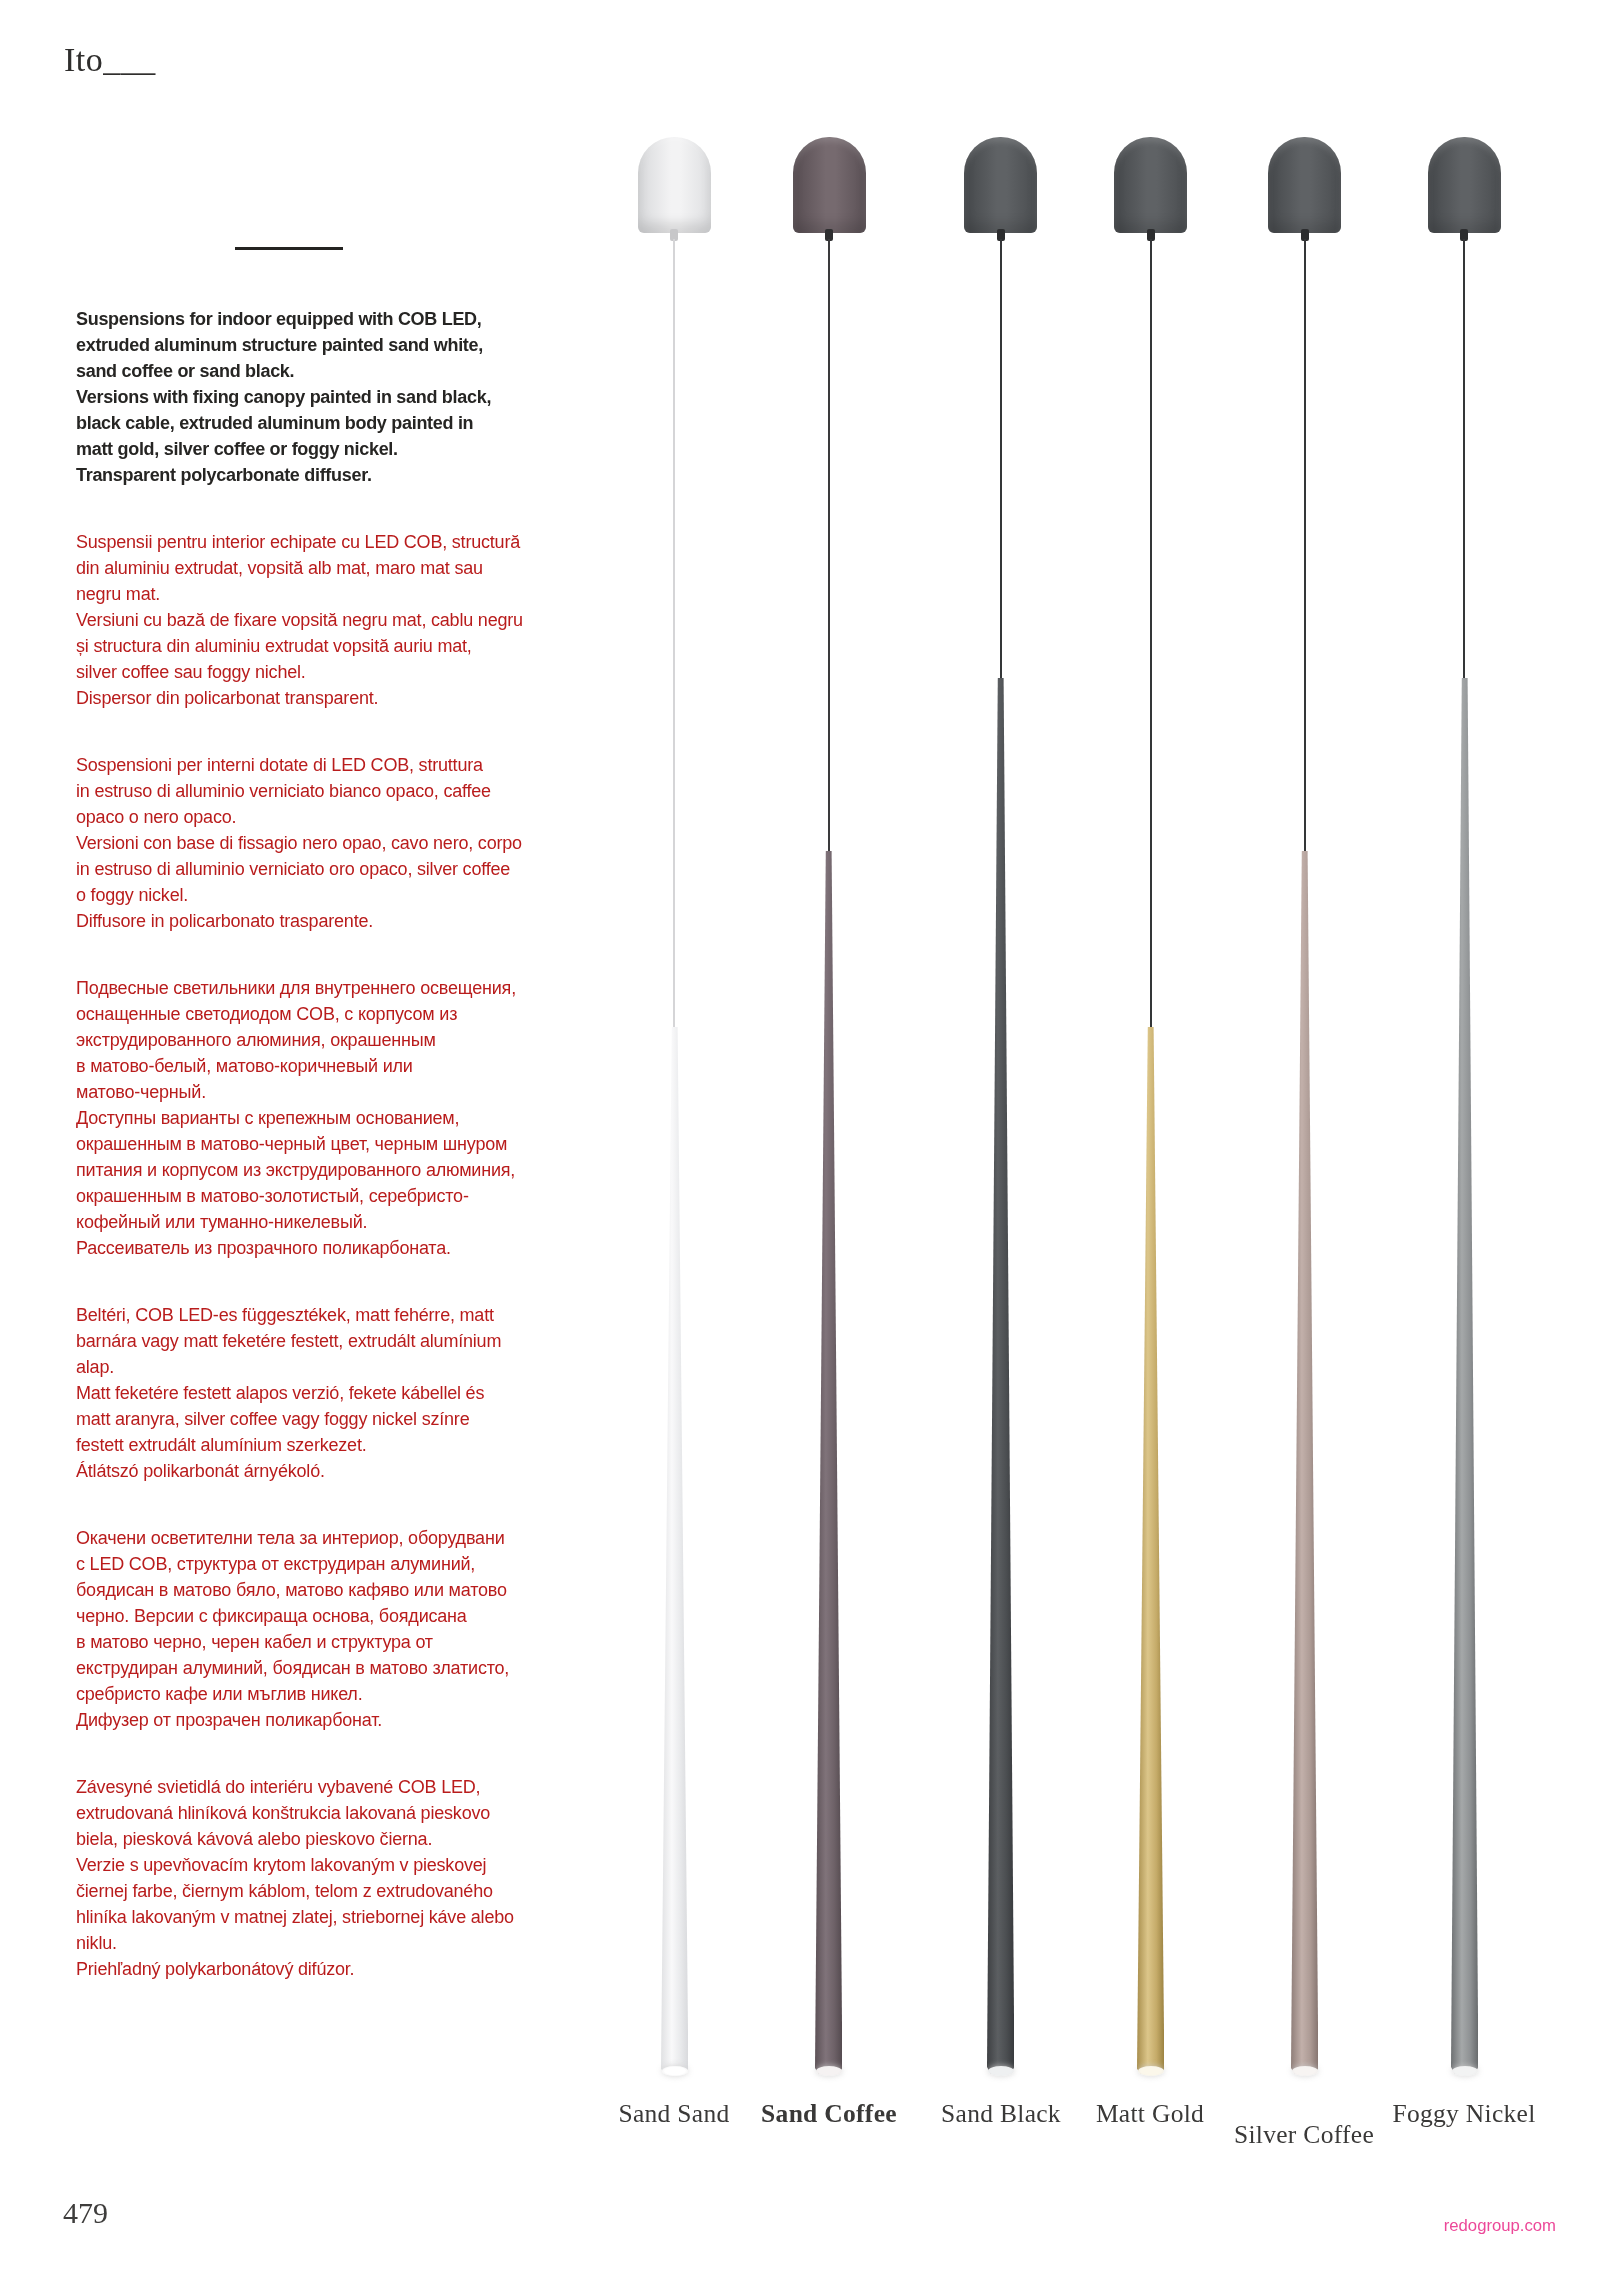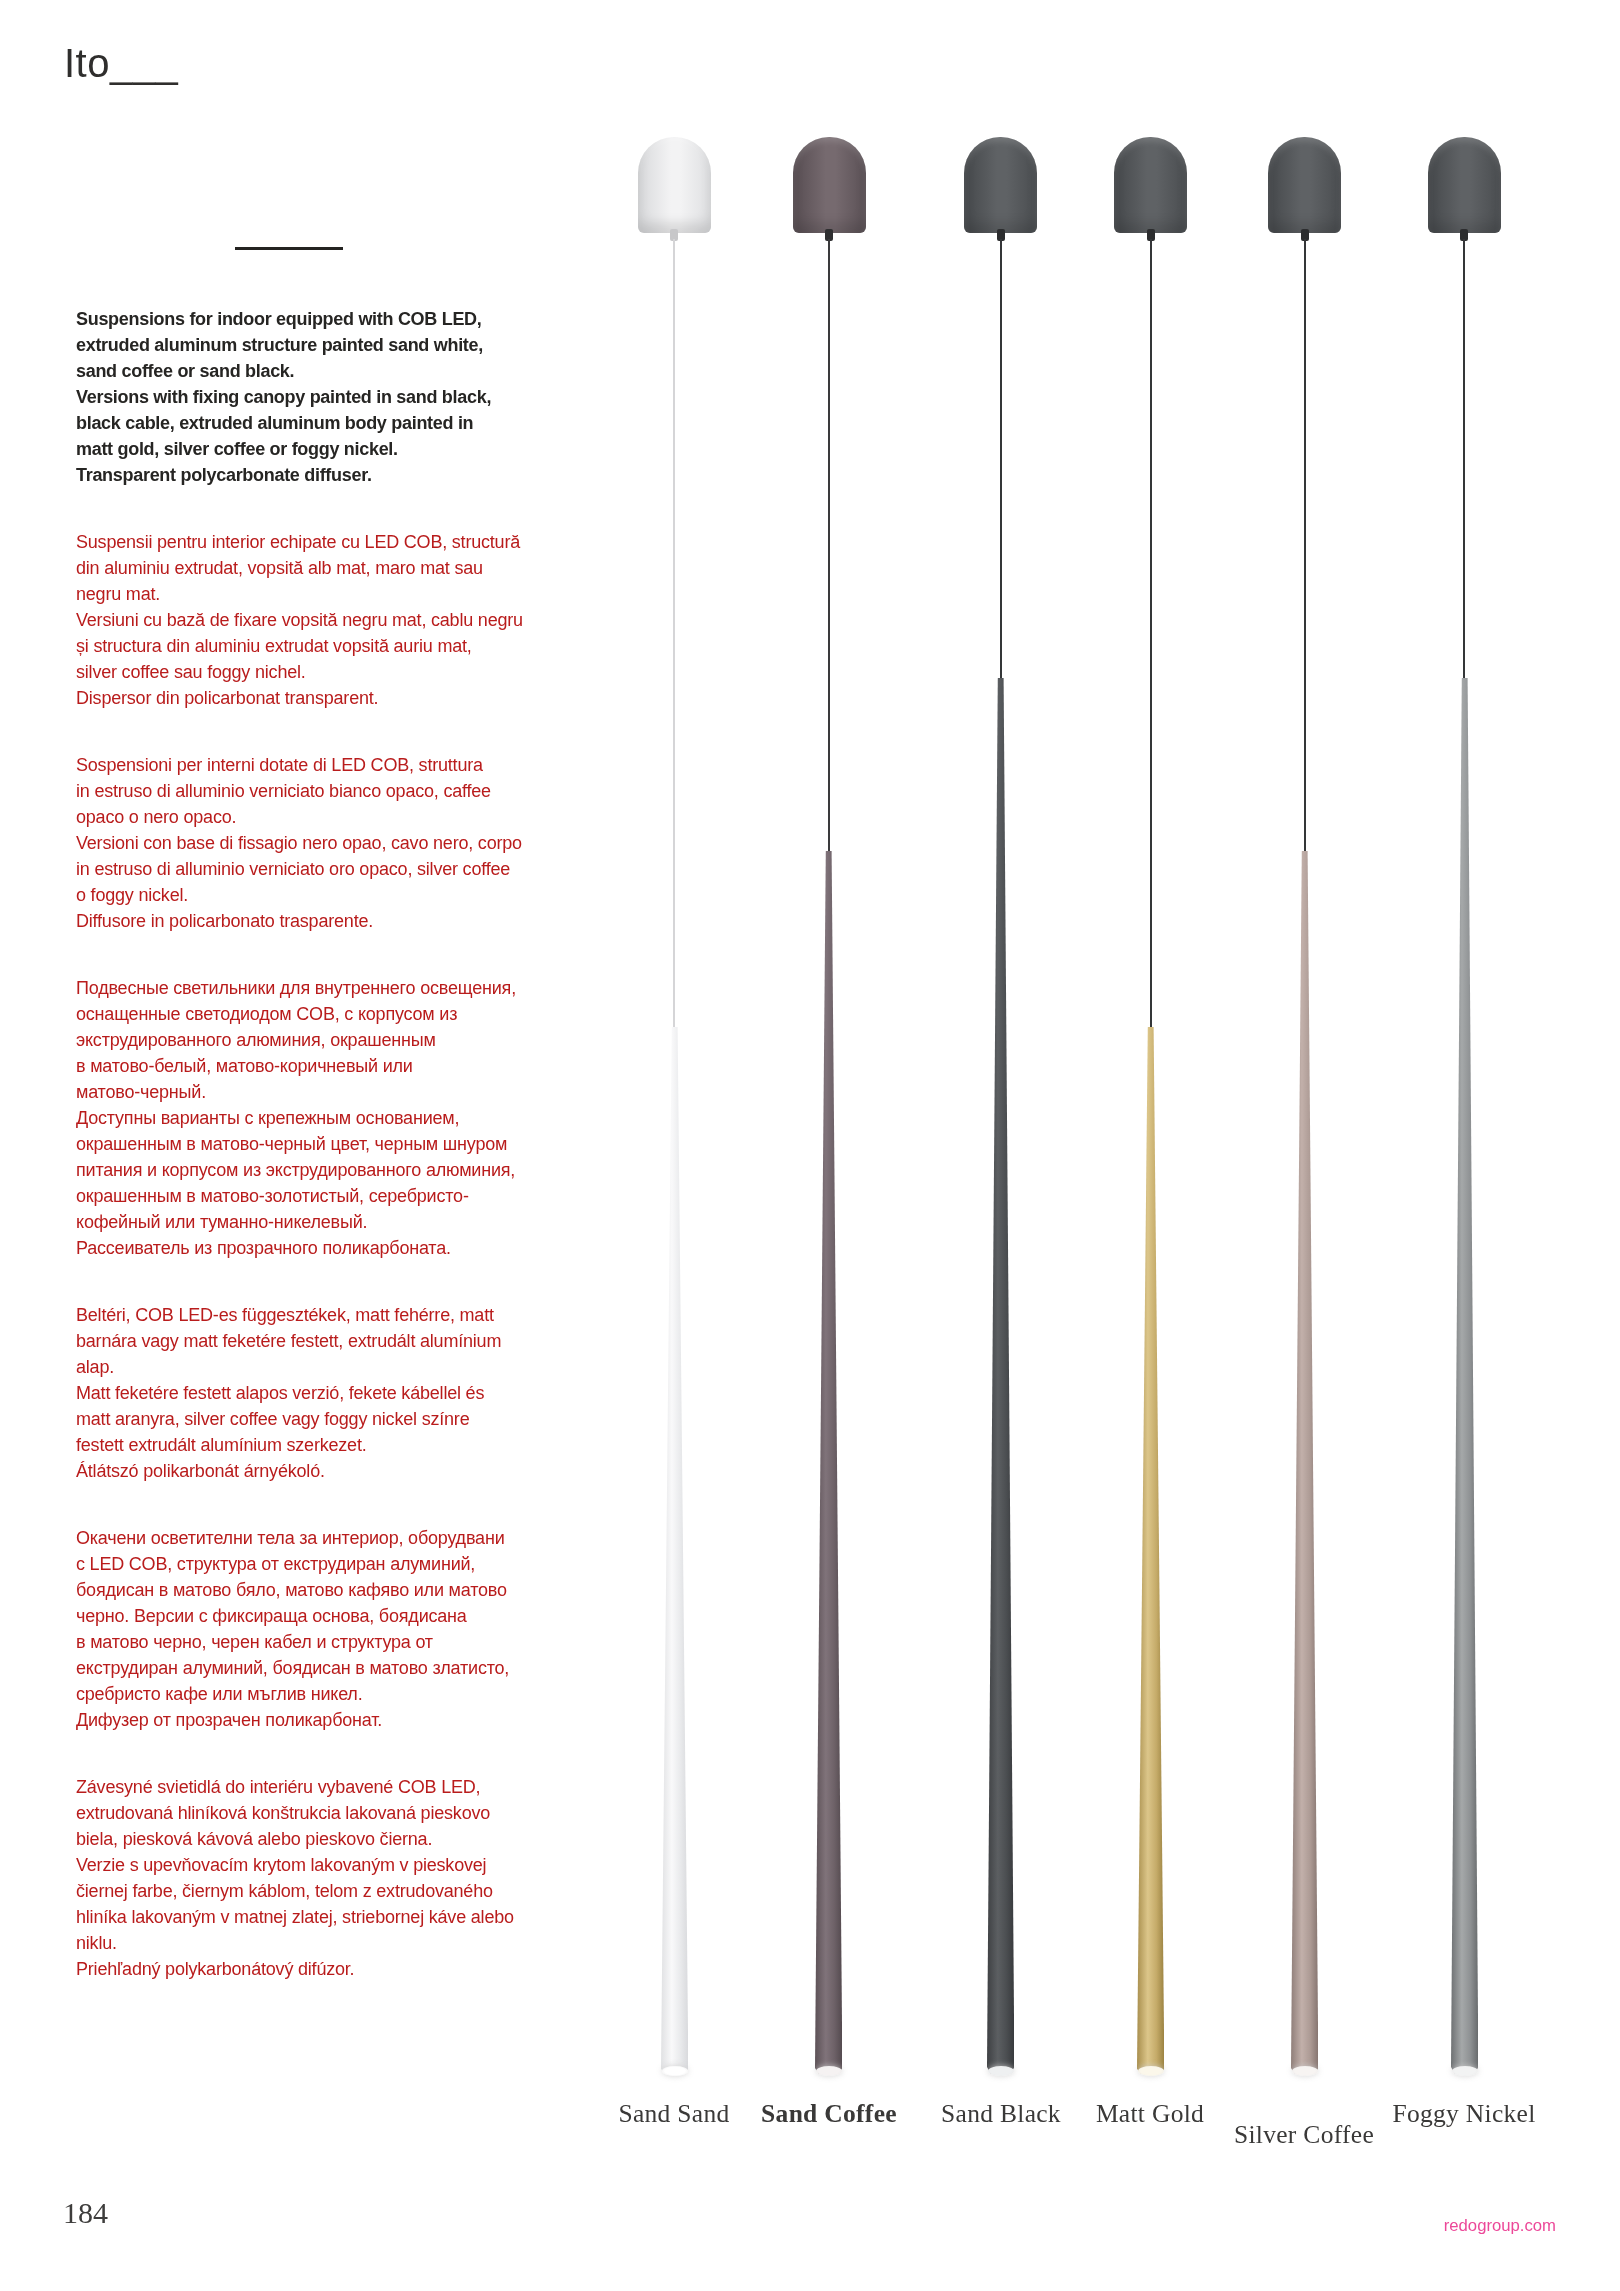--- a/index.html
+++ b/index.html
@@ -2,21 +2,21 @@
 <html><head>
 <meta charset="utf-8">
 <style>
   html,body{margin:0;padding:0;background:#ffffff;}
   .page{
     position:relative;width:1620px;height:2292px;background:#ffffff;overflow:hidden;
     font-family:"Liberation Sans", sans-serif;
   }
   .brand{
     position:absolute;left:64px;top:41px;
-    font-family:Liberation Sans, sans-serif;font-size:40px;color:#2f2e2d;letter-spacing:0.5px;
+    font-family:Liberation Serif, serif;font-size:34px;color:#2f2e2d;letter-spacing:0.5px;
   }
   .info-heading{
     position:absolute;left:59px;top:159px;margin:0;
     font-family:"Liberation Serif", serif;font-weight:400;font-size:98px;line-height:.98;
     color:#242321;letter-spacing:1px;
   }
   .info-rule{position:absolute;left:235px;top:247px;width:108px;height:2.9px;background:#242321;}
   .paragraphs{position:absolute;left:76px;top:306px;width:549px;}
   .para{
     margin:0 0 41px 0;font-size:18px;line-height:26px;letter-spacing:-0.2px;
@@ -147,17 +147,17 @@
       <div class="tip" style="left: 1292px; top: 2066px; width: 25.5px; height: 9.8px; background: radial-gradient(rgb(247, 244, 242) 55%, rgb(230, 230, 230) 100%);"></div>
       <div class="lamp-label" style="left: 1216px; margin-top: 21px;">Silver Coffee</div>
       <div class="canopy" style="left: 1428px; top: 137px; width: 73px; height: 96px; background: linear-gradient(90deg, rgb(69, 72, 75), rgb(95, 98, 101) 45%, rgb(95, 98, 101) 58%, rgb(74, 77, 80));"></div>
       <div class="nub" style="left: 1460px; top: 229px; width: 7.8px; height: 11.8px; background: rgb(44, 45, 47);"></div>
       <div class="cable" style="left: 1463px; top: 239px; width: 2px; height: 445px; background: rgb(52, 54, 56);"></div>
       <div class="cone" style="left: 1451px; top: 678px; width: 27.4px; height: 1396px; background: linear-gradient(90deg, rgb(110, 113, 115), rgb(165, 168, 169) 40%, rgb(142, 145, 147) 72%, rgb(105, 108, 110));"></div>
       <div class="tip" style="left: 1452px; top: 2066px; width: 25.5px; height: 9.8px; background: radial-gradient(rgb(242, 243, 243) 55%, rgb(230, 230, 230) 100%);"></div>
       <div class="lamp-label" style="left: 1376px;">Foggy Nickel</div>
     </div>
 
-  <div class="page-number">184</div>
+  <div class="page-number">479</div>
   <div class="website">redogroup.com</div>
 
 </div>
 
 
 </body></html>

